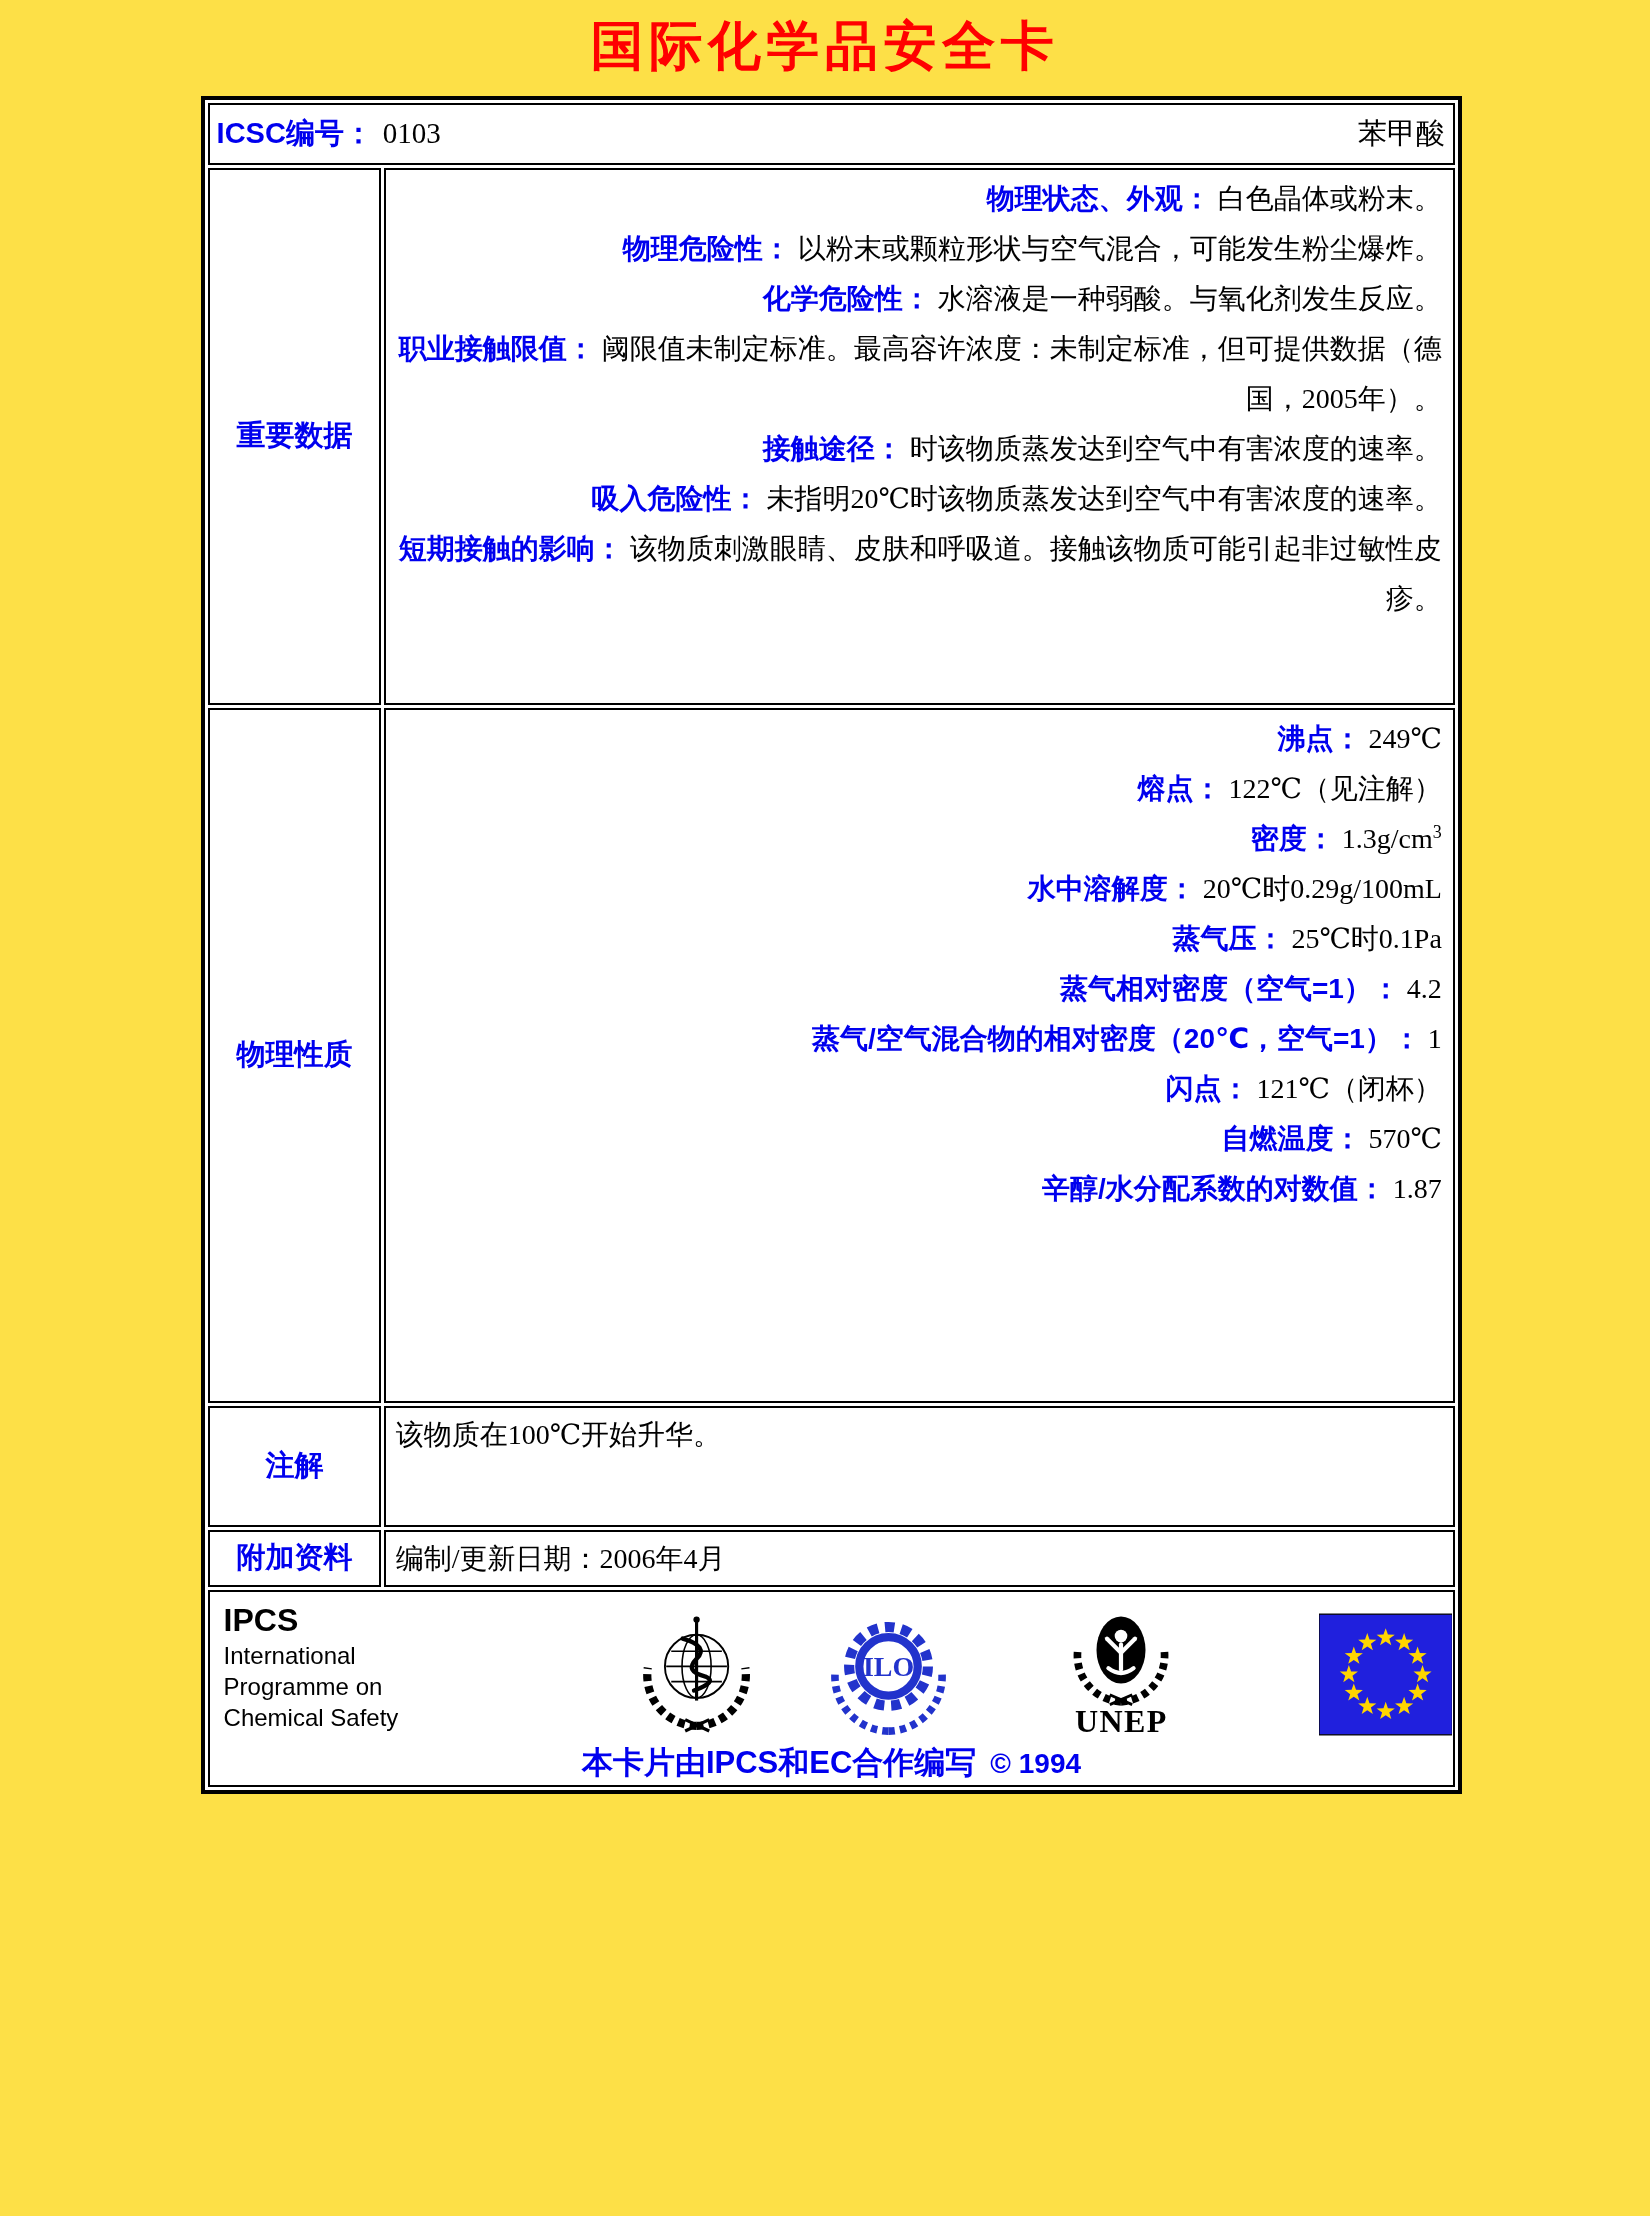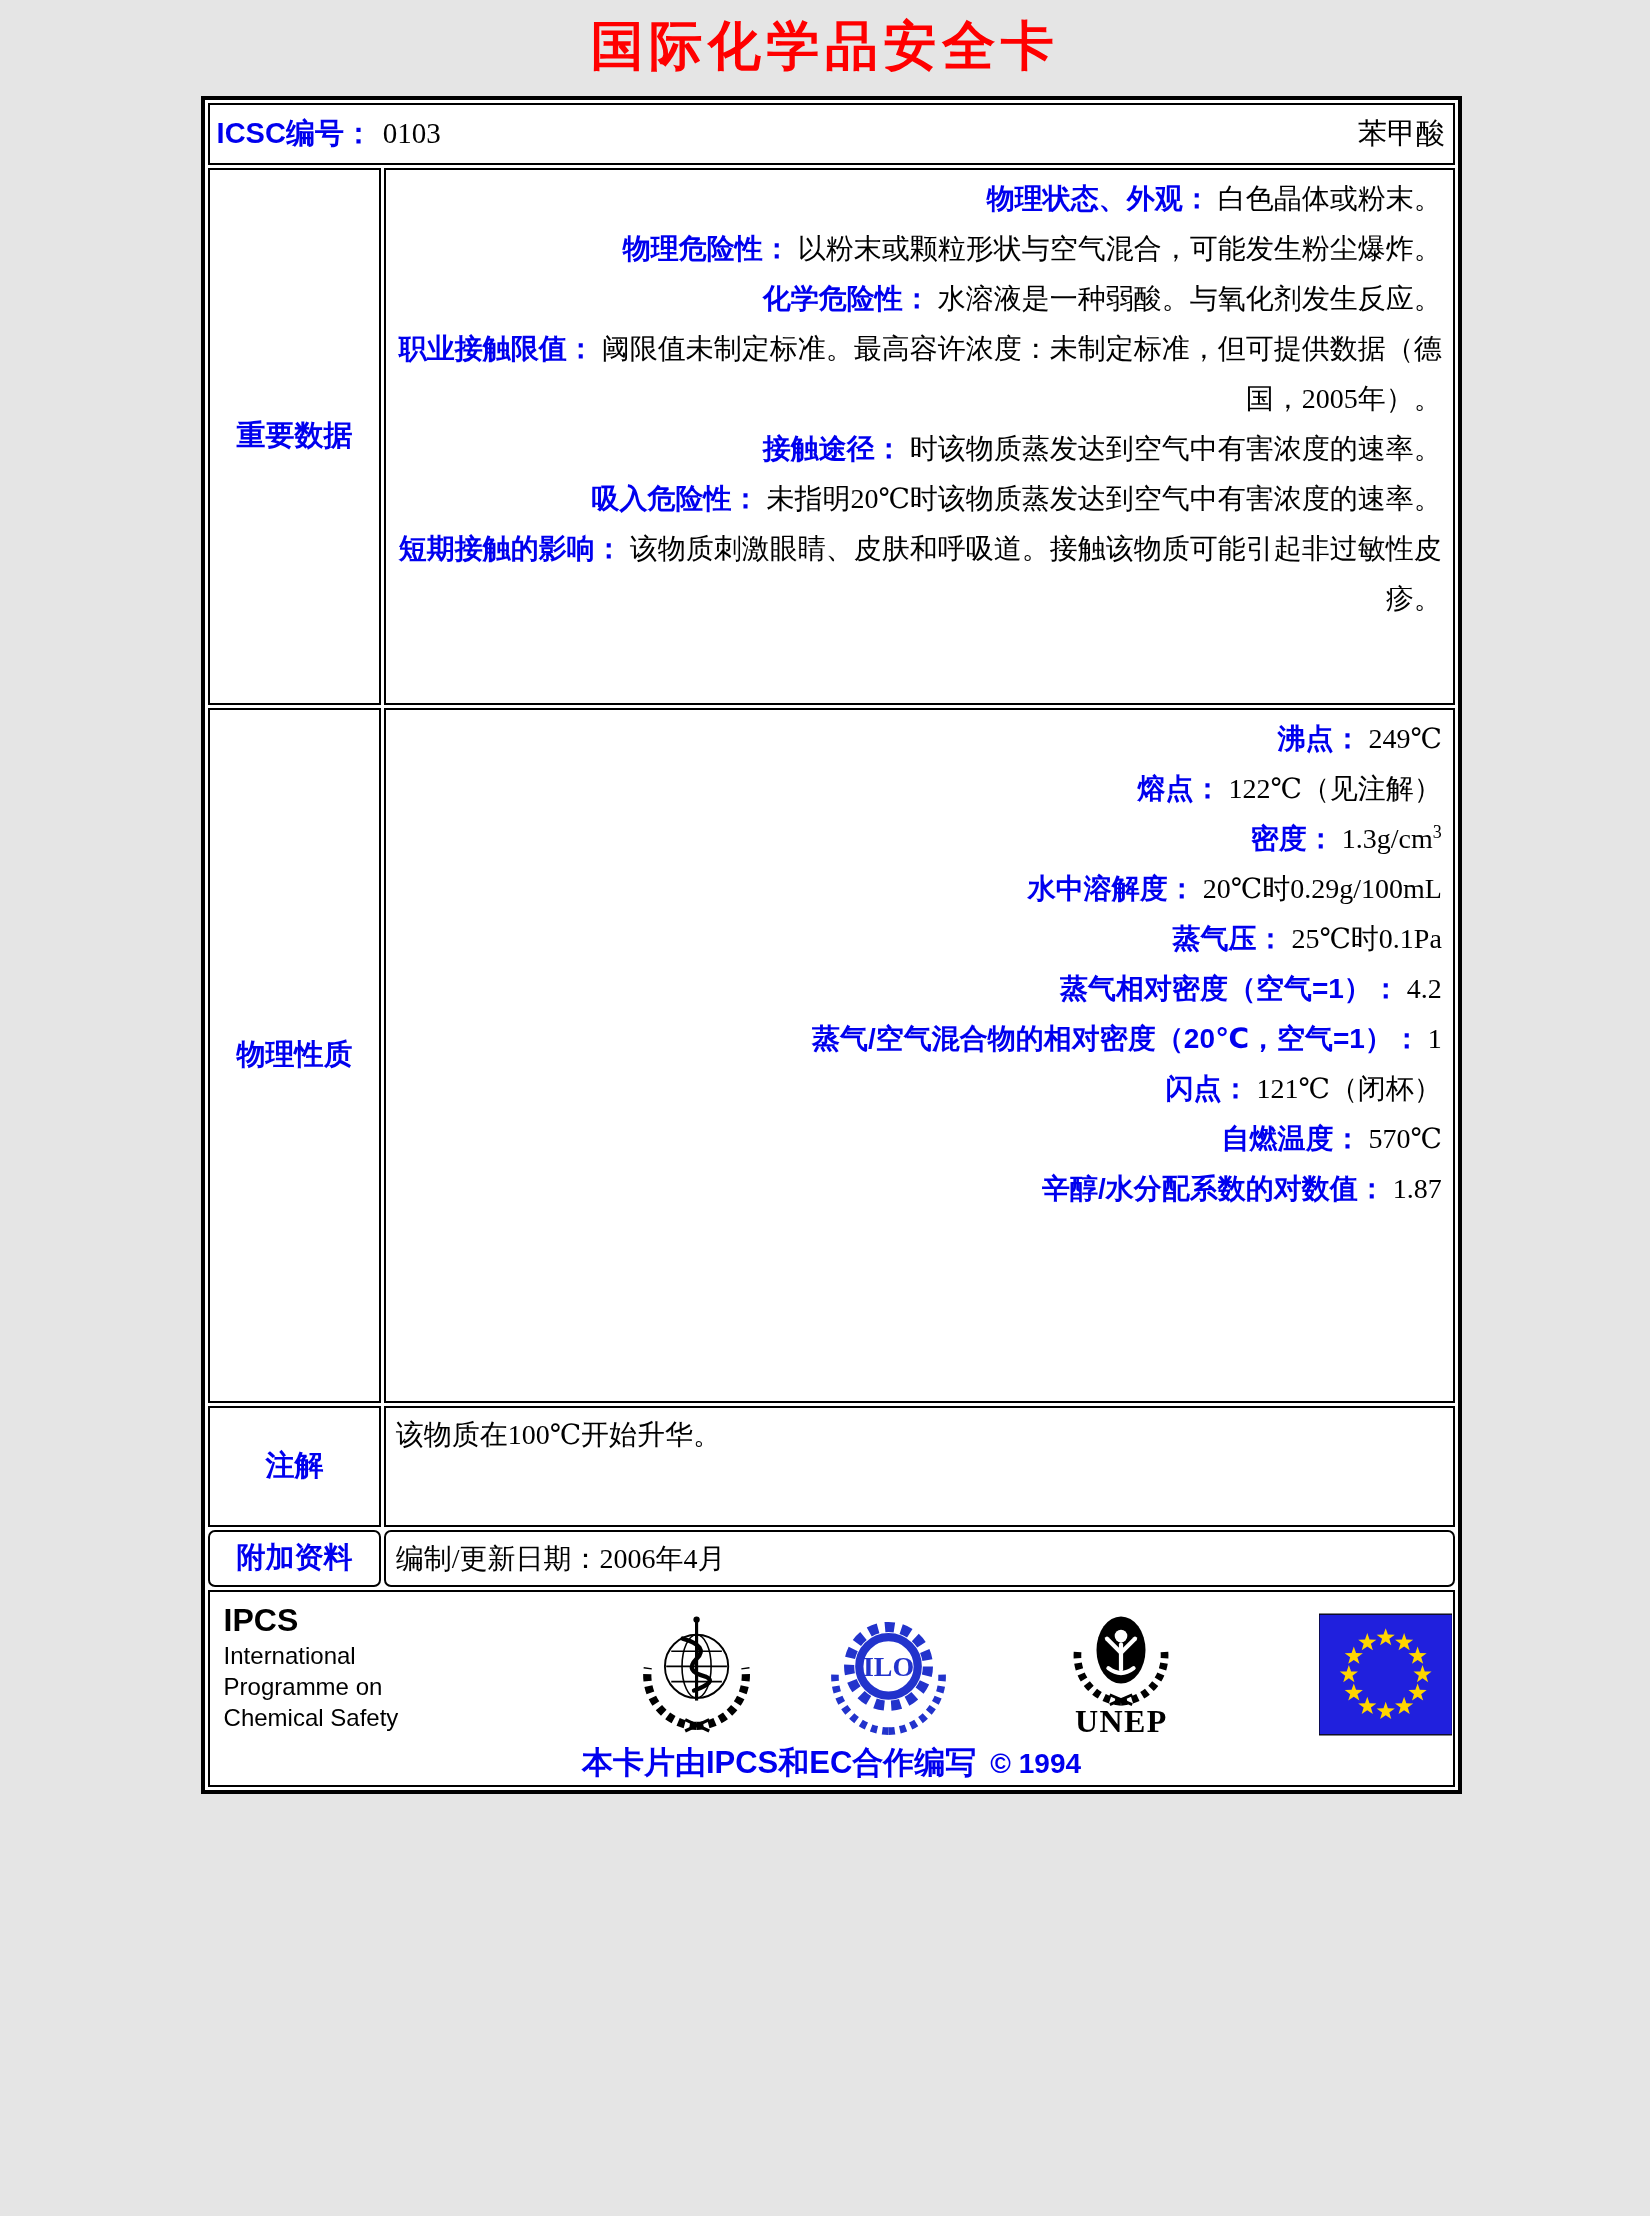--- a/index.html
+++ b/index.html
@@ -5,35 +5,35 @@
   :root{
     --blue:#0000EE;
     --red:#FF0000;
     --ilo-blue:#2233CC;
     --eu-blue:#2020DD;
     --star:#FFD500;
     --serif:"Liberation Serif","DejaVu Serif",serif;
     --sans:"Liberation Sans","DejaVu Sans",sans-serif;
   }
   html,body{margin:0;padding:0;background:#fff;}
-  .page{width:1650px;height:2216px;background:#e5e5e5;position:relative;overflow:hidden;
+  .page{width:1650px;height:2216px;background:#fde047;position:relative;overflow:hidden;
         font-family:var(--serif);color:#000;}
   .title{margin:0;padding-top:12.6px;width:1650px;text-align:center;
          font-family:var(--serif);font-weight:bold;font-size:53px;line-height:67px;
          color:var(--red);letter-spacing:5.6px;}
   table.card{border-collapse:separate;border-spacing:3.5px;border:4.2px solid #000;
              margin:16px 0 0 201px;width:1261px;table-layout:fixed;background:#fff;}
   td{border:2.8px solid #000;background:#fff;}
   col.c-label{width:173px;}
   .r-header td{height:56px;vertical-align:middle;}
   .r-important td{height:526px;}
   .r-physical td{height:684px;}
   .r-env td{height:120px;}
   .r-notes td{height:110px;}
-  .r-add td{height:41px;vertical-align:middle;border-radius:7px;}
+  .r-add td{height:41px;vertical-align:middle;}
   .r-footer td{height:180px;vertical-align:top;}
   .r-legal td{height:64px;vertical-align:middle;}
   .label-cell{vertical-align:middle;text-align:center;
               font-family:var(--sans);font-weight:bold;font-size:29px;color:var(--blue);}
   .content-cell{vertical-align:top;padding:4.2px 11.2px 2.8px 9.8px;}
   .hdr{display:flex;justify-content:space-between;align-items:center;padding:0 7px 0 5.6px;}
   .hdr .k{font-family:var(--sans);font-weight:bold;font-size:29px;color:var(--blue);}
   .hdr .num{font-size:29px;margin-left:9.8px;}
   .hdr-left{display:flex;align-items:center;}
   .chem{font-size:29px;}

